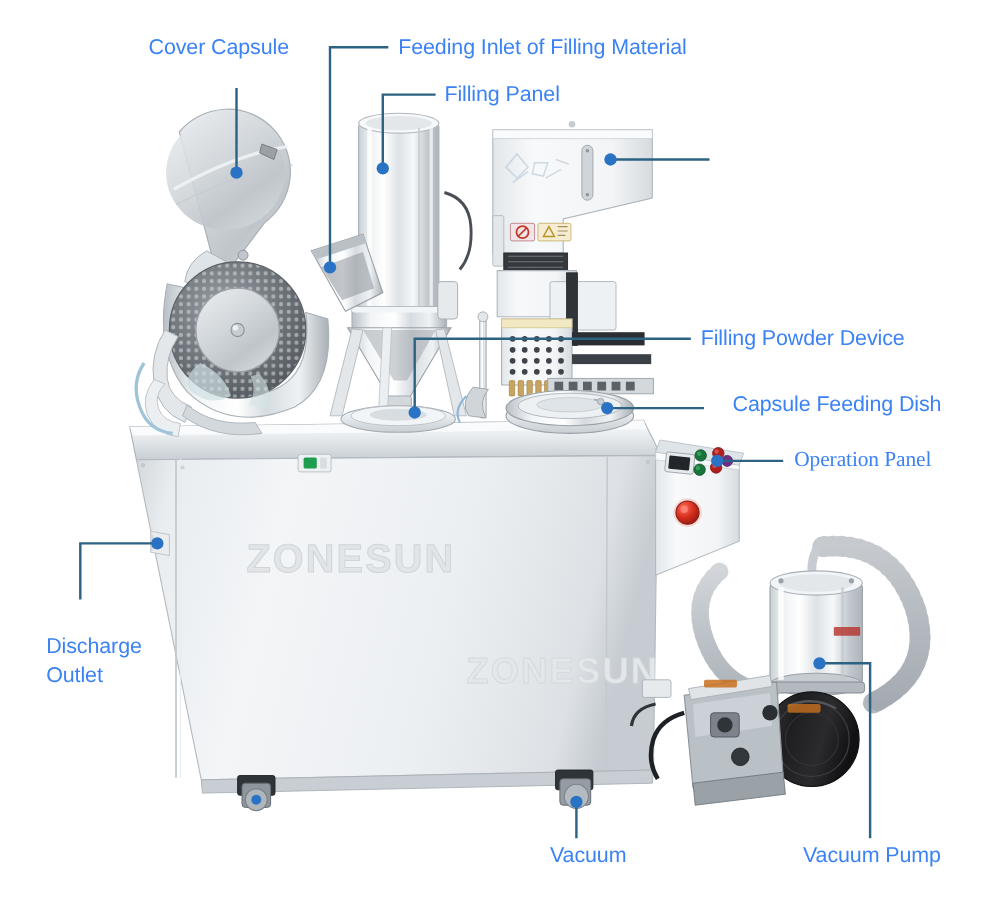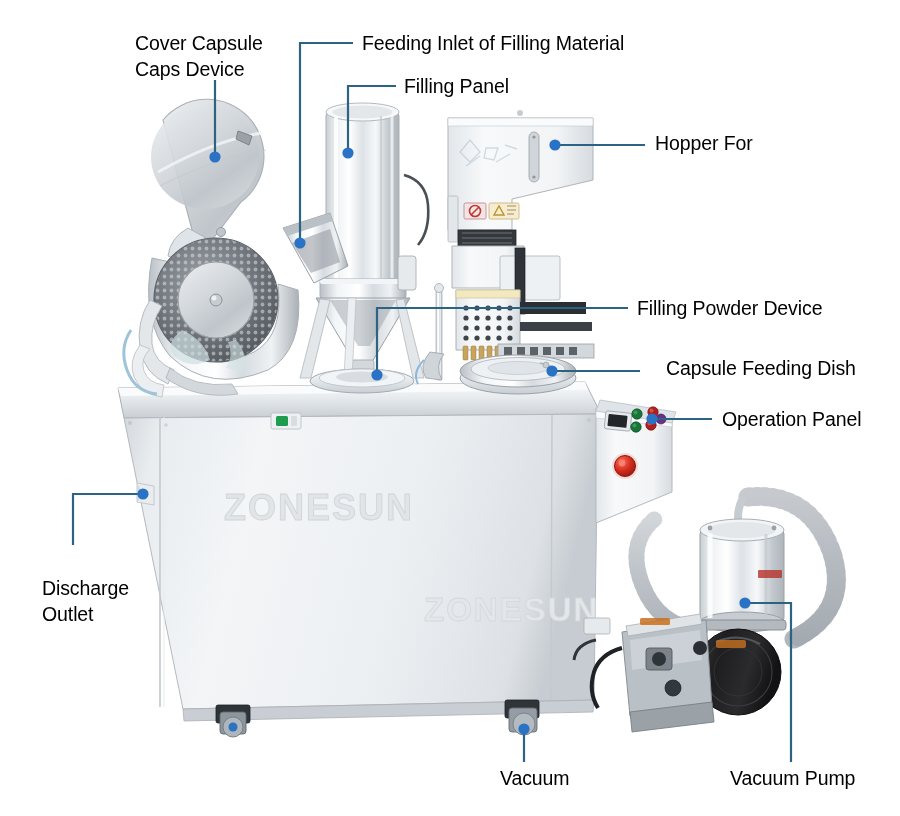--- a/index.html
+++ b/index.html
@@ -15,21 +15,21 @@
   }
   #stage {
     position: relative;
     width: 900px;
     height: 816px;
     background: #ffffff;
   }
   
   .callout {
     position: absolute;
-    color: #000000;
+    color: #3b82f6;
     font-size: 19.5px;
     line-height: 26px;
     font-family: "Liberation Sans", sans-serif;
     white-space: pre;
     letter-spacing: -0.1px;
   }
   .callout.right { text-align: left; }
   .callout.left  { text-align: left; }
 
   
@@ -432,25 +432,25 @@
         <circle cx="377" cy="375" r="5.6" fill="#2a72c4"></circle>
         <circle cx="552" cy="371" r="5.6" fill="#2a72c4"></circle>
         <circle cx="652" cy="419" r="5.6" fill="#2a72c4"></circle>
         <circle cx="143" cy="494" r="5.6" fill="#2a72c4"></circle>
         <circle cx="524" cy="729" r="5.6" fill="#2a72c4"></circle>
         <circle cx="745" cy="603" r="5.6" fill="#2a72c4"></circle>
       </g>
   </svg>
 
   <div id="callout-layer">
-      <div class="callout left" style="left: 135px; top: 30px;"><div>Cover Capsule</div><div>Caps Device</div></div>
+      <div class="callout left" style="left: 135px; top: 30px;"><div>Cover Capsule</div></div>
       <div class="callout right" style="left: 362px; top: 30px;"><div>Feeding Inlet of Filling Material</div></div>
       <div class="callout right" style="left: 404px; top: 73px;"><div>Filling Panel</div></div>
-      <div class="callout right" style="left: 655px; top: 130px;"><div>Hopper For</div></div>
+      <div class="callout right" style="left: 655px; top: 130px;"></div>
       <div class="callout right" style="left: 637px; top: 295px;"><div>Filling Powder Device</div></div>
       <div class="callout right" style="left: 666px; top: 355px;"><div>Capsule Feeding Dish</div></div>
-      <div class="callout right" style="left: 722px; top: 406px;"><div>Operation Panel</div></div>
+      <div class="callout right" style="left: 722px; top: 406px; font-family: Liberation Serif, serif;"><div>Operation Panel</div></div>
       <div class="callout left" style="left: 42px; top: 555px; margin-top: 20px;"><div>Discharge</div><div>Outlet</div></div>
       <div class="callout right" style="left: 500px; top: 765px;"><div>Vacuum</div></div>
       <div class="callout right" style="left: 730px; top: 765px;"><div>Vacuum Pump</div></div>
     </div>
 
 </div>
 
 </body></html>

